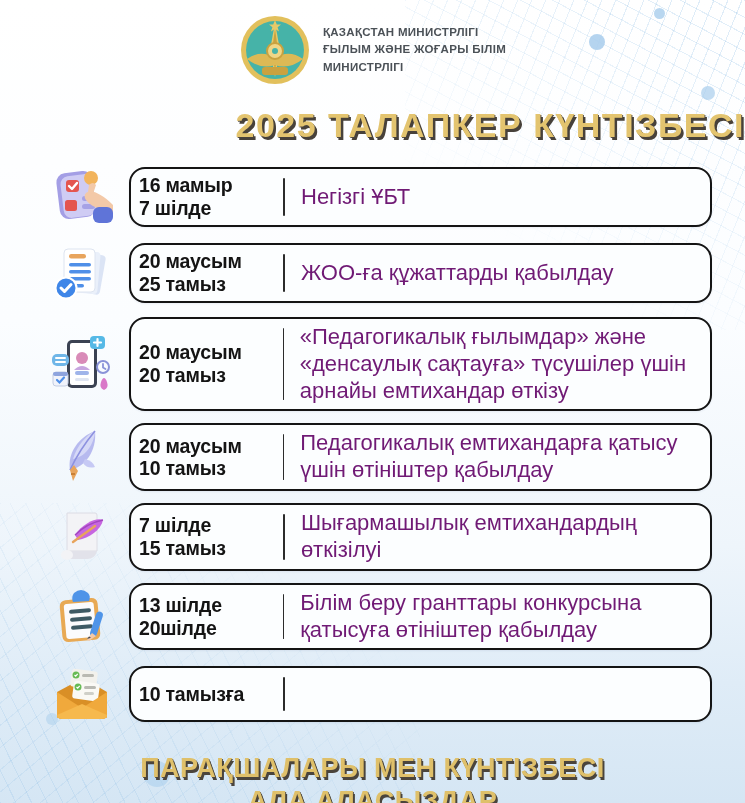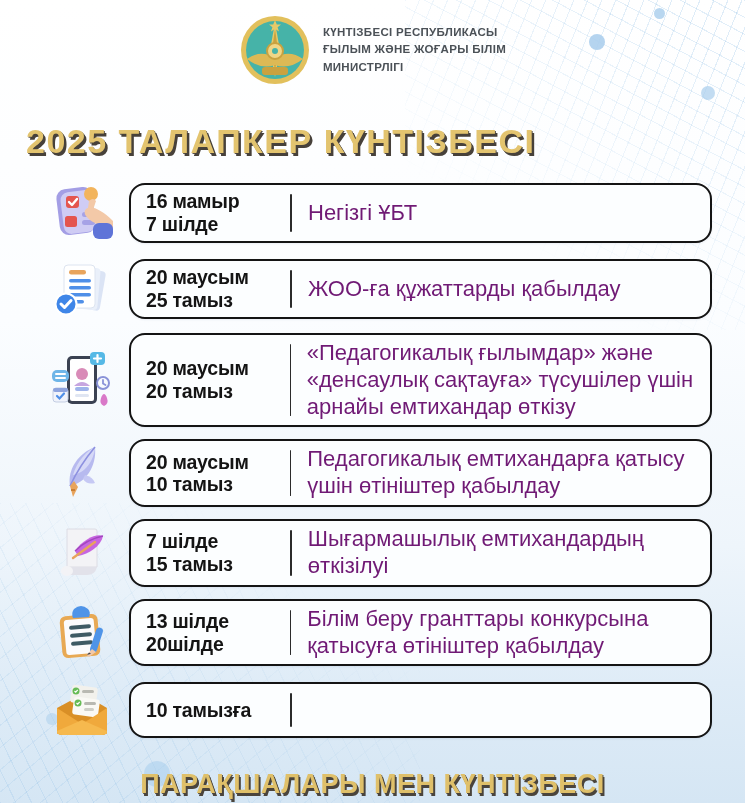--- a/index.html
+++ b/index.html
@@ -38,35 +38,35 @@
 
   .content { position:relative; z-index:2; }
 
   
   .header { display:flex; align-items:center; justify-content:center; gap:12px; padding-top:14px; }
   .emblem { width:72px; height:72px; flex:none; }
   .ministry { font-size:11.5px; font-weight:700; color:#4b5157; line-height:1.5; letter-spacing:.3px; }
 
   
   .title {
-    margin-top:36px; text-align:left;
+    margin-top:20px; text-align:right;
     font-size:34px; font-weight:800; letter-spacing:1.5px;
     color:#e3c46f;
     text-shadow:2.5px 3px 0 #47413a, 1px 1px 0 #5a5248;
     padding-left:26px;
   }
 
   
   .rows { margin:20px 33px 0 42px; display:flex; flex-direction:column; gap:12px; }
   .row { display:flex; align-items:center; gap:9px; }
   .icon-cell { width:78px; height:64px; flex:none; display:flex; align-items:center; justify-content:center; }
   .icon-cell svg { width:64px; height:64px; }
   .box {
     flex:1; background:#fcfeff; border:2px solid #141414; border-radius:16px;
-    display:flex; align-items:center; padding:5px 12px 5px 15px; min-height:56px;
+    display:flex; align-items:center; padding:5px 12px 5px 8px; min-height:56px;
     box-shadow:0 1px 2px rgba(40,70,110,.08);
   }
   .dates { width:142px; flex:none; display:flex; flex-direction:column; justify-content:center;
            font-size:19.5px; font-weight:800; color:#141414; line-height:1.17; letter-spacing:-.2px; }
   .divider { width:2px; align-self:stretch; background:#2b2b2b; border-radius:1px; margin:4px 16px 4px 2px; }
   .desc { font-size:22px; color:#701a75; line-height:1.22; }
 
   
   .footer {
     margin-top:26px; text-align:center;
@@ -95,21 +95,21 @@
       <circle cx="36" cy="36" r="29" fill="#46b3a8"></circle>
       <path d="M36 9 L41 36 L36 63 L31 36 Z" fill="#e7c968"></path>
       <path d="M36 15 L39 36 L36 57 L33 36 Z" fill="#c9a23f"></path>
       <path d="M8 45 Q22 35 36 44 Q50 35 64 45 Q50 56 36 51 Q22 56 8 45 Z" fill="#ddb955"></path>
       <circle cx="36" cy="37" r="8" fill="#f0d686" stroke="#c9a23f" stroke-width="2"></circle>
       <circle cx="36" cy="37" r="3" fill="#46b3a8"></circle>
       <path d="M36 6 L37.8 10.5 L42 10.5 L38.6 13.2 L40 17.5 L36 14.8 L32 17.5 L33.4 13.2 L30 10.5 L34.2 10.5 Z" fill="#e7c968"></path>
       <rect x="23" y="53" width="26" height="8" rx="3" fill="#caa23f"></rect>
     </svg>
     <div class="ministry">
-      <div>КҮНТІЗБЕСІ РЕСПУБЛИКАСЫ</div>
+      <div>ҚАЗАҚСТАН МИНИСТРЛІГІ</div>
       <div>ҒЫЛЫМ ЖӘНЕ ЖОҒАРЫ БІЛІМ</div>
       <div>МИНИСТРЛІГІ</div>
     </div>
   </div>
 
   <div class="title">2025 ТАЛАПКЕР КҮНТІЗБЕСІ</div>
 
   <div class="rows">
 
     <div class="row">

